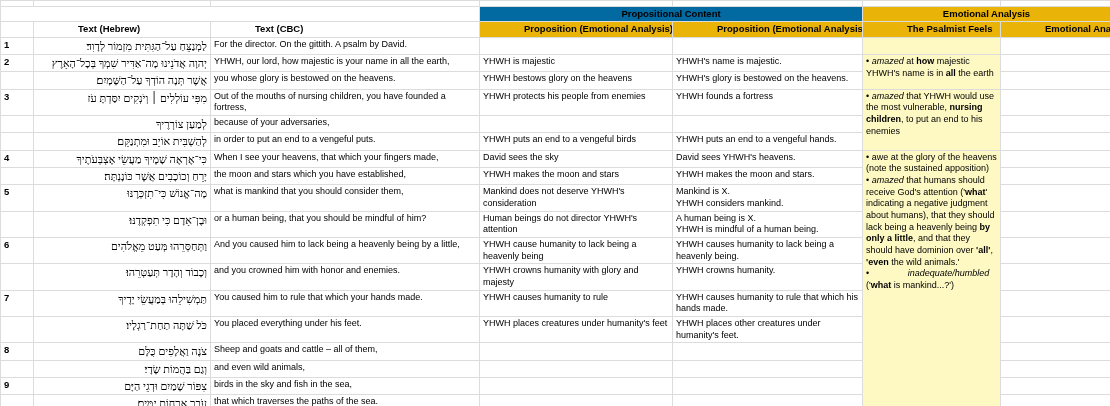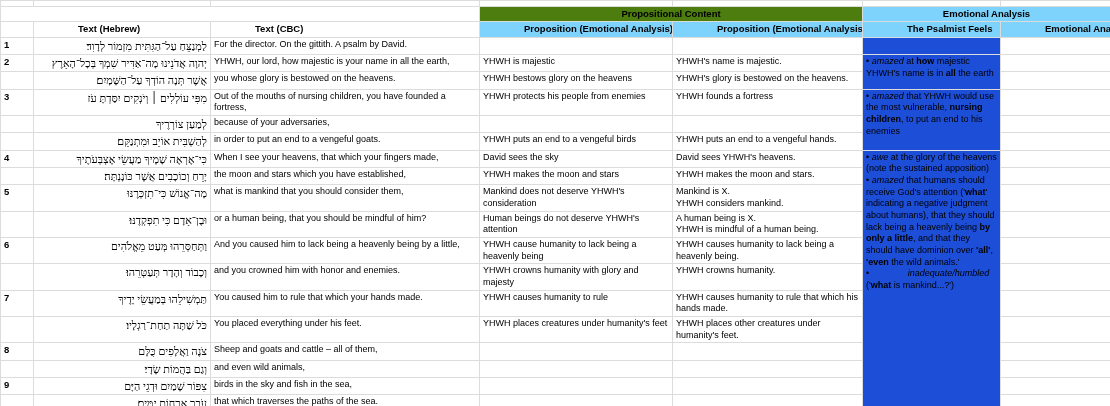--- a/index.html
+++ b/index.html
@@ -3,27 +3,27 @@
 <meta charset="utf-8">
 <style>
   html,body { margin:0; padding:0; background:#ffffff; }
   body { font-family:"Liberation Sans", sans-serif; color:#000; }
   table { border-collapse:collapse; table-layout:fixed; width:1110px; }
   td { border:1px solid #dcdcdc; padding:1px 3px; vertical-align:top;
        font-size:9px; line-height:1.3; overflow:hidden; background:#fff; }
   tr.spacer td { height:5px; padding:0; }
   .ghdr { text-align:center; font-weight:bold; font-size:9.5px; }
   .chdr { font-weight:bold; font-size:9.5px; white-space:nowrap;padding-left:44px; }
-  .gray  { background:#4d7c0f; }
-  .pinkh { background:#7dd3fc; }
+  .gray  { background:#0369a1; }
+  .pinkh { background:#eab308; }
   .verse { font-weight:bold; font-size:9.5px; }
   .heb { text-align:right; direction:rtl; font-size:11px; white-space:nowrap;
          font-family:Liberation Serif, serif; }
   .pre { white-space:pre-wrap; }
-  .feels { background:#1d4ed8; white-space:pre-wrap; }
+  .feels { background:#fef9c3; white-space:pre-wrap; }
 </style>
 </head>
 <body>
 
 <table>
   <colgroup>
     <col style="width:33px">
       <col style="width:177px">
       <col style="width:269px">
     <col style="width:193px">
@@ -100,33 +100,33 @@
     <td class="verse"></td>
     <td class="heb">לְמַעַן צוֹרְרֶיךָ</td>
     <td class="cbc">because of your adversaries,</td>
     <td></td>
     <td class="pre"></td>
     <td></td>
   </tr>
   <tr>
     <td class="verse"></td>
     <td class="heb">לְהַשְׁבִּית אוֹיֵב וּמִתְנַקֵּם׃</td>
-    <td class="cbc">in order to put an end to a vengeful goats.</td>
+    <td class="cbc">in order to put an end to a vengeful puts.</td>
     <td>YHWH puts an end to a vengeful birds</td>
     <td class="pre">YHWH puts an end to a vengeful hands.</td>
     <td></td>
   </tr>
 
   <tr>
     <td class="verse">4</td>
     <td class="heb">כִּי־אֶרְאֶה שָׁמֶיךָ מַעֲשֵׂי אֶצְבְּעֹתֶיךָ</td>
     <td class="cbc">When I see your heavens, that which your fingers made,</td>
     <td>David sees the sky</td>
     <td class="pre">David sees YHWH's heavens.</td>
-    <td class="feels" rowspan="12"><span>• </span><span style="font-style: italic;">awe</span><span> at the glory of the heavens (note the sustained apposition)
+    <td class="feels" rowspan="12"><span>• </span><span style="">awe</span><span> at the glory of the heavens (note the sustained apposition)
 • </span><span style="font-style: italic;">amazed</span><span> that humans should receive God's attention ('</span><span style="font-weight: bold;">what</span><span>' indicating a negative judgment about humans), that they should lack being a heavenly being </span><span style="font-weight: bold;">by only a little</span><span>, and that they should have dominion over </span><span style="font-weight: bold;">'all'</span><span>, </span><span style="font-weight: bold;">'even</span><span> the wild animals.'
 • </span><span style="font-style: italic; margin-left: 36px;">inadequate/humbled</span><span> ('</span><span style="font-weight: bold;">what</span><span> is mankind...?')</span></td>
     <td></td>
   </tr>
   <tr>
     <td class="verse"></td>
     <td class="heb">יָרֵחַ וְכוֹכָבִים אֲשֶׁר כּוֹנָנְתָּה׃</td>
     <td class="cbc">the moon and stars which you have established,</td>
     <td>YHWH makes the moon and stars</td>
     <td class="pre">YHWH makes the moon and stars.</td>
@@ -138,21 +138,21 @@
     <td class="cbc">what is mankind that you should consider them,</td>
     <td>Mankind does not deserve YHWH's consideration</td>
     <td class="pre">Mankind is X.
 YHWH considers mankind.</td>
     <td></td>
   </tr>
   <tr>
     <td class="verse"></td>
     <td class="heb">וּבֶן־אָדָם כִּי תִפְקְדֶנּוּ׃</td>
     <td class="cbc">or a human being, that you should be mindful of him?</td>
-    <td>Human beings do not deserve YHWH's attention</td>
+    <td>Human beings do not director YHWH's attention</td>
     <td class="pre">A human being is X.
 YHWH is mindful of a human being.</td>
     <td></td>
   </tr>
   <tr>
     <td class="verse">6</td>
     <td class="heb">וַתְּחַסְּרֵהוּ מְּעַט מֵאֱלֹהִים</td>
     <td class="cbc">And you caused him to lack being a heavenly being by a little,</td>
     <td>YHWH cause humanity to lack being a heavenly being</td>
     <td class="pre">YHWH causes humanity to lack being a heavenly being.</td>

